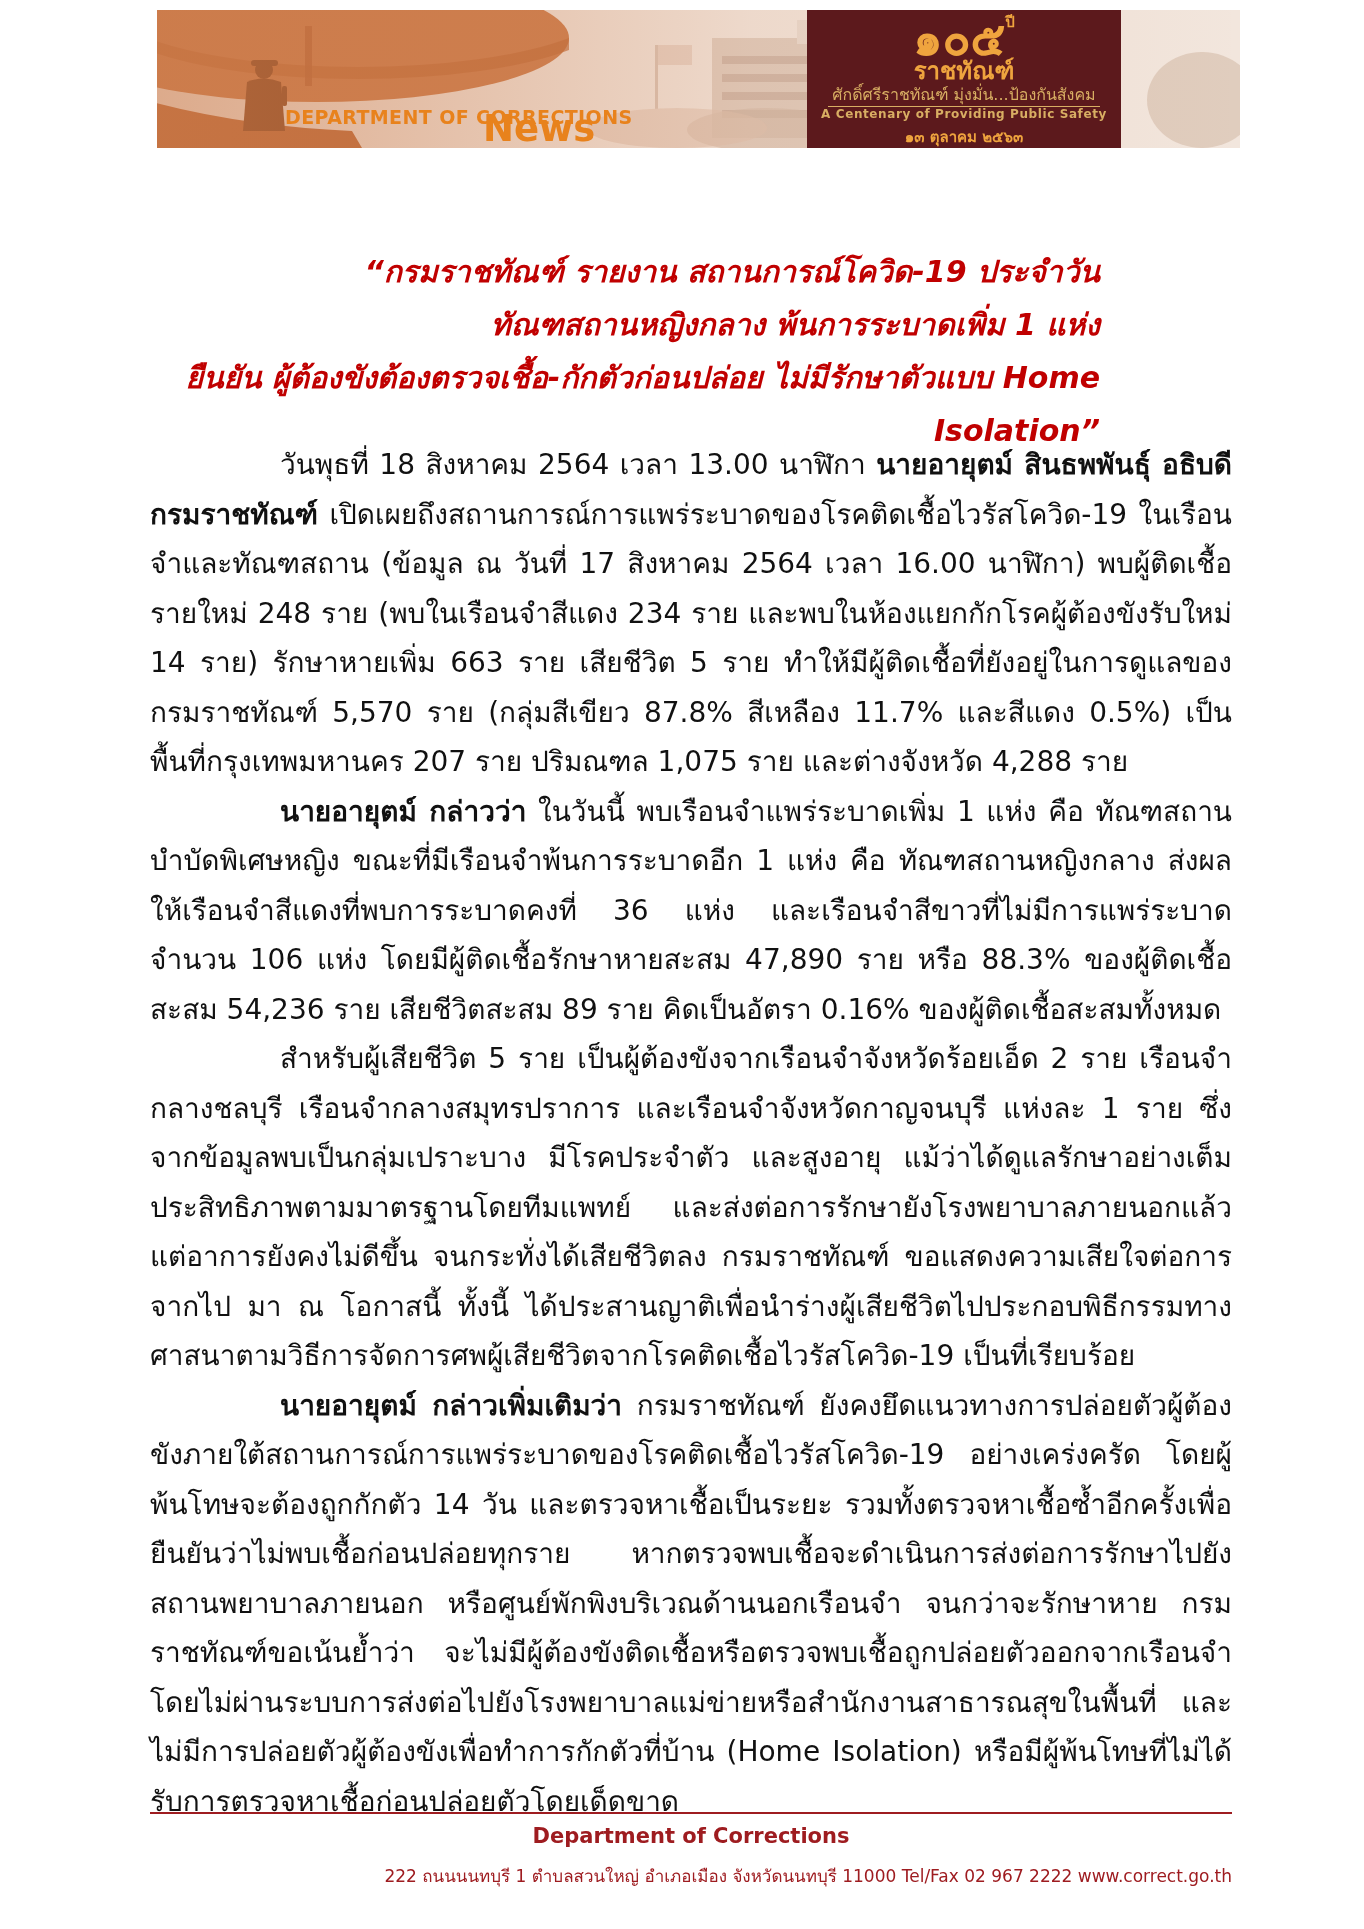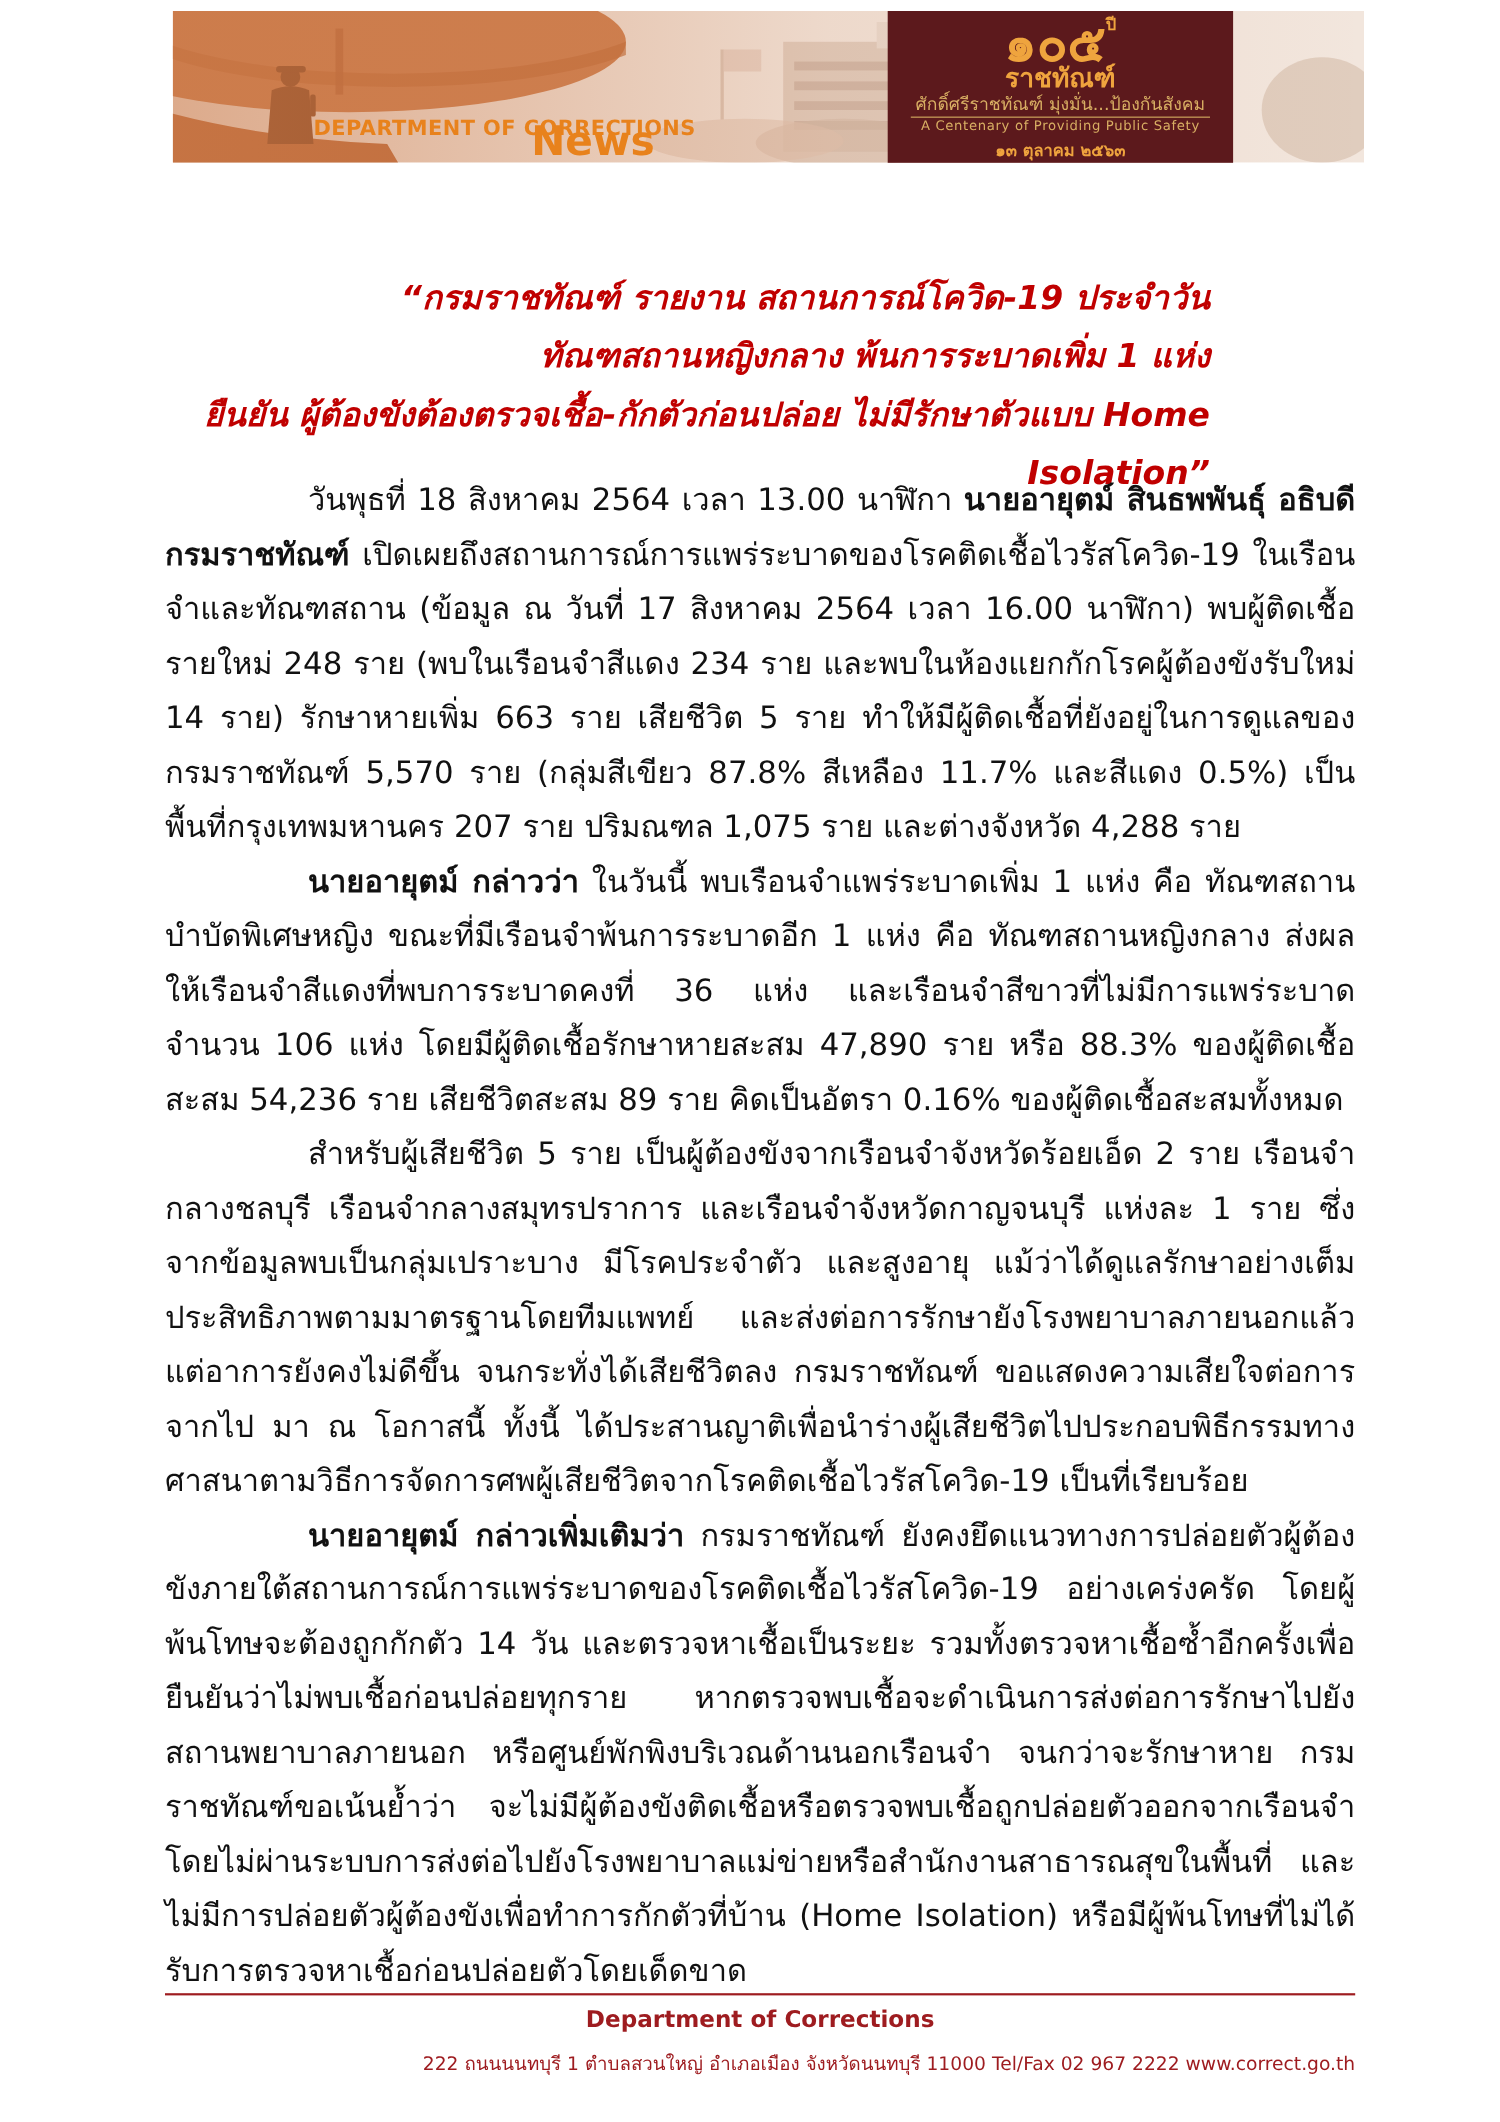--- a/index.html
+++ b/index.html
@@ -43,39 +43,39 @@
     font-size:24px; font-weight:bold; line-height:1.05; margin-top:-3px; white-space:nowrap;
   }
   .badge-motto {
     color:var(--badge-gold,#d8ae63);
     font-size:16px; font-weight:normal; line-height:1.15;
     border-bottom:1px solid var(--badge-gold,#d8ae63);
     padding:1px 4px 1px 4px; margin-top:1px; white-space:nowrap;
   }
   .badge-eng {
     color:var(--badge-gold,#d8ae63);
-    font-size:12px; font-weight:normal; letter-spacing:0.6px; line-height:1.25; white-space:nowrap;
+    font-size:12px; font-weight:bold; letter-spacing:0.6px; line-height:1.25; white-space:nowrap;
   }
   .badge-date {
     color:var(--badge-orange,#efa43e);
     font-size:15px; font-weight:bold; margin-top:3px; white-space:nowrap;
   }
 
   
   .title {
     position:absolute; left:150px; top:245px; width:950px;
     text-align:right;
     color:var(--title-red,#c00000);
     font-weight:bold; font-style:italic;
     font-size:30px; line-height:53px;
   }
 
   
   .bodytext {
-    position:absolute; left:150px; top:430px; width:1082px;
+    position:absolute; left:150px; top:440px; width:1082px;
     color:var(--body-text,#111111);
     font-size:28px; line-height:49.5px;
     text-align:justify;
   }
   .bodytext p { margin:0; text-indent:130px; }
   .bodytext .b { font-weight:bold; }
 
   
   .footer-rule {
     position:absolute; left:150px; top:1812px; width:1082px; height:0;

